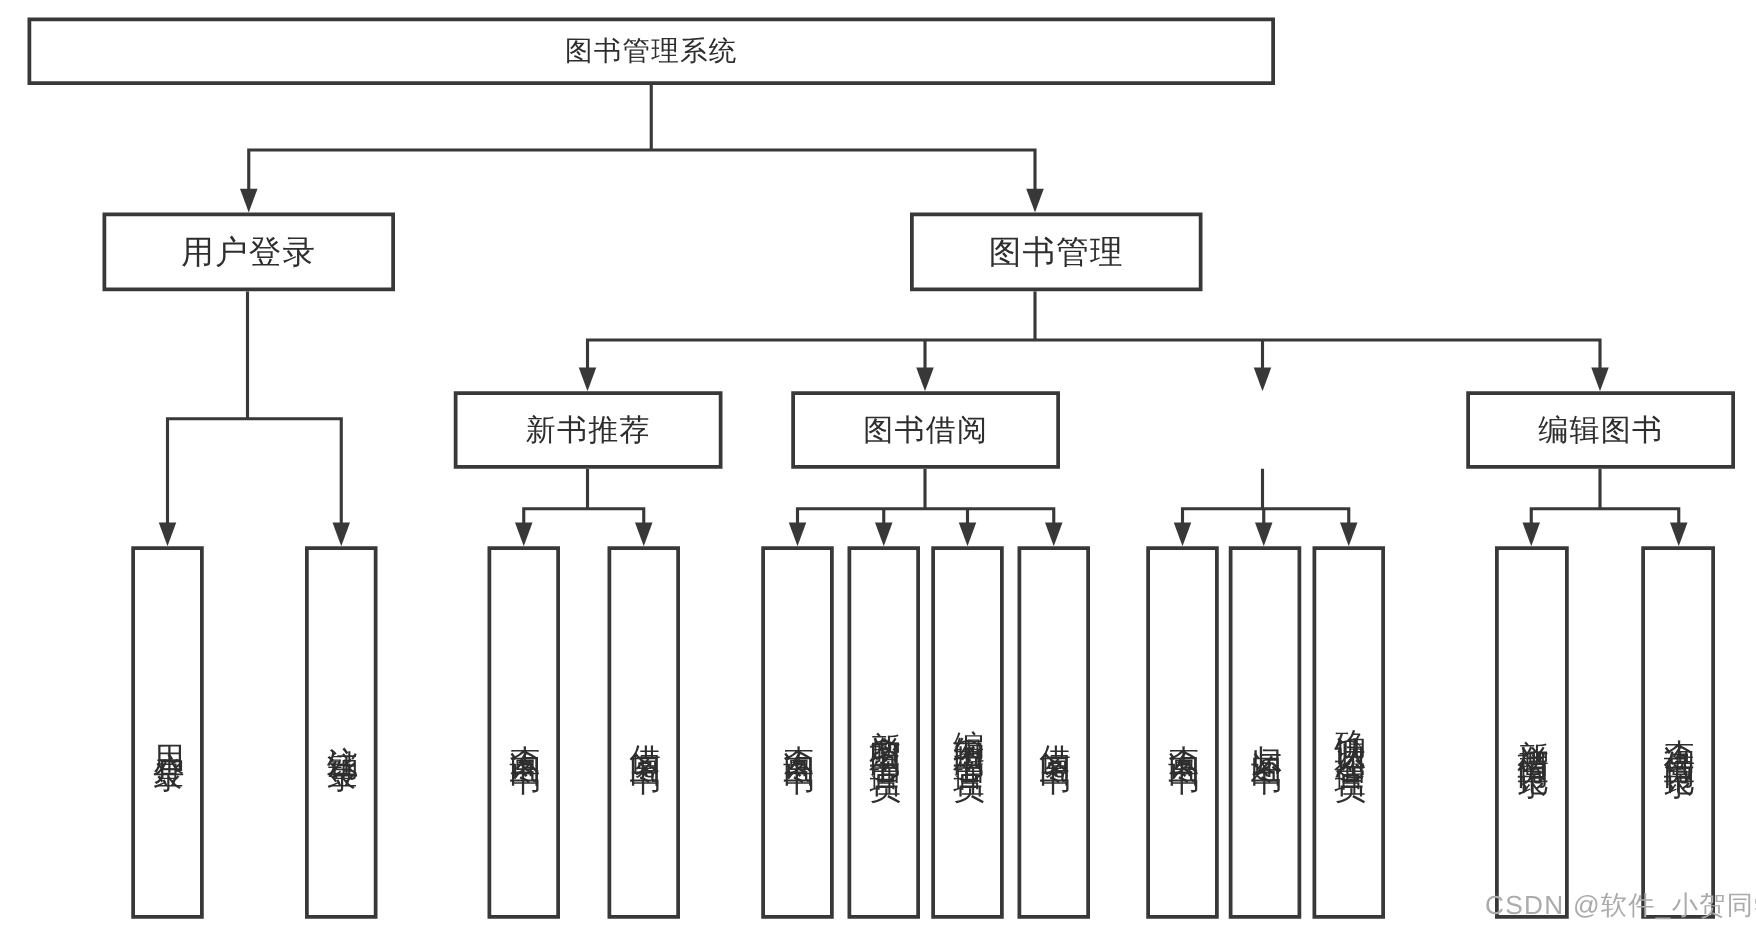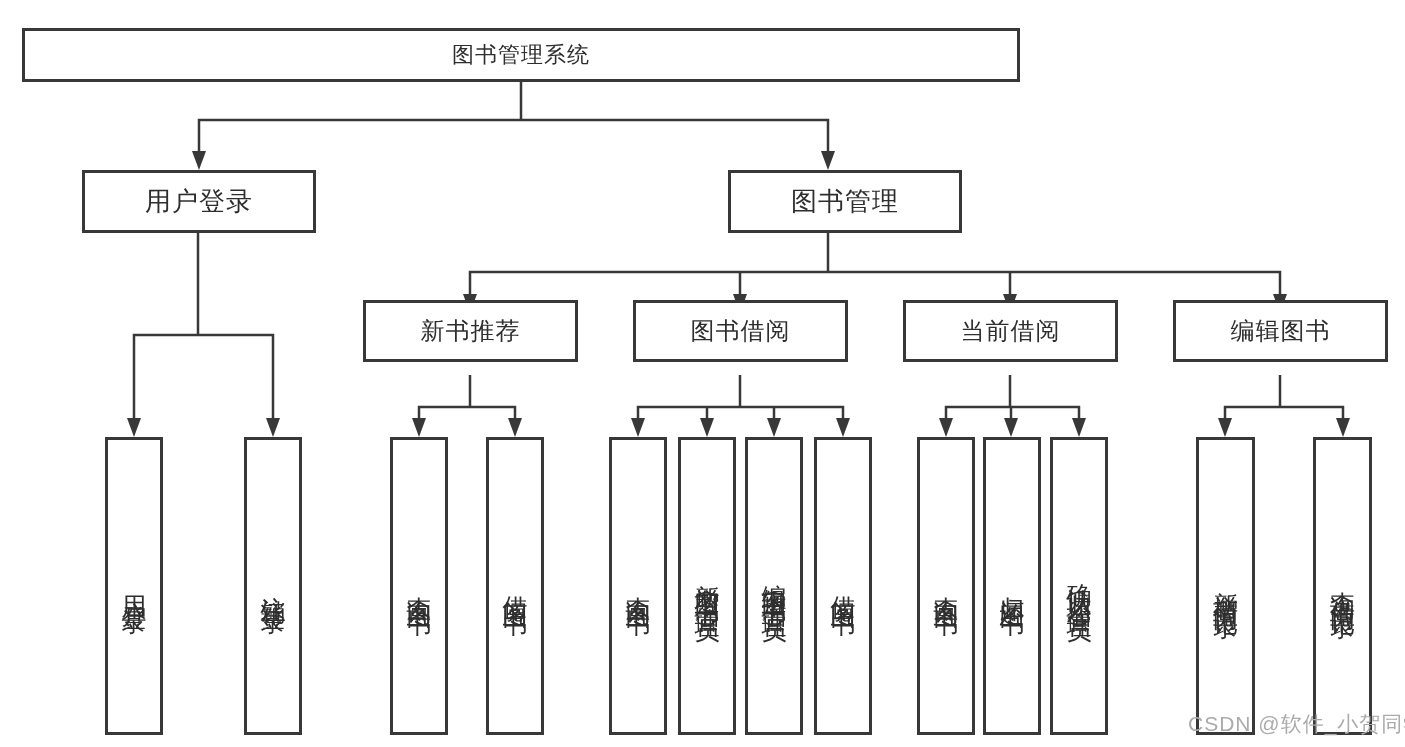--- a/index.html
+++ b/index.html
@@ -25,23 +25,23 @@
     display: flex;
     align-items: center;
     justify-content: center;
     text-align: center;
   }
   .hbox span {
     display: inline-block;
     letter-spacing: 1px;
     white-space: nowrap;
   }
-  .root-box { left: 22px; top: 28px; width: 998px; height: 54px; font-size: 22px; }
+  .root-box { left: 22px; top: 14px; width: 998px; height: 54px; font-size: 22px; }
   .l2-box   { height: 63px; width: 234px; top: 170px; font-size: 26px; }
-  .l3-box   { height: 62px; width: 215px; top: 300px; font-size: 24px; }
+  .l3-box   { height: 62px; width: 215px; top: 313px; font-size: 24px; }
   .leaf {
     top: 437px; width: 58px; height: 298px;
     font-size: 25px;
   }
   .leaf span {
     writing-mode: vertical-rl;
     text-orientation: mixed;
     letter-spacing: 5px;
     line-height: 1;
     max-height: 282px;
@@ -110,23 +110,20 @@
   <div class="box hbox l2-box" style="left:728px;">
     <span>图书管理</span>
   </div>
 
   <div class="box hbox l3-box" style="left:363px;">
     <span>新书推荐</span>
   </div>
   <div class="box hbox l3-box" style="left:633px;">
     <span>图书借阅</span>
   </div>
-  <div class="box hbox l3-box" style="left:903px;">
-    <span>当前借阅</span>
-  </div>
   <div class="box hbox l3-box" style="left:1173px;">
     <span>编辑图书</span>
   </div>
 
   <div class="box leaf" style="left:105px;">
     <span>用户登录</span>
   </div>
   <div class="box leaf" style="left:244px;">
     <span>注销登录</span>
   </div>

